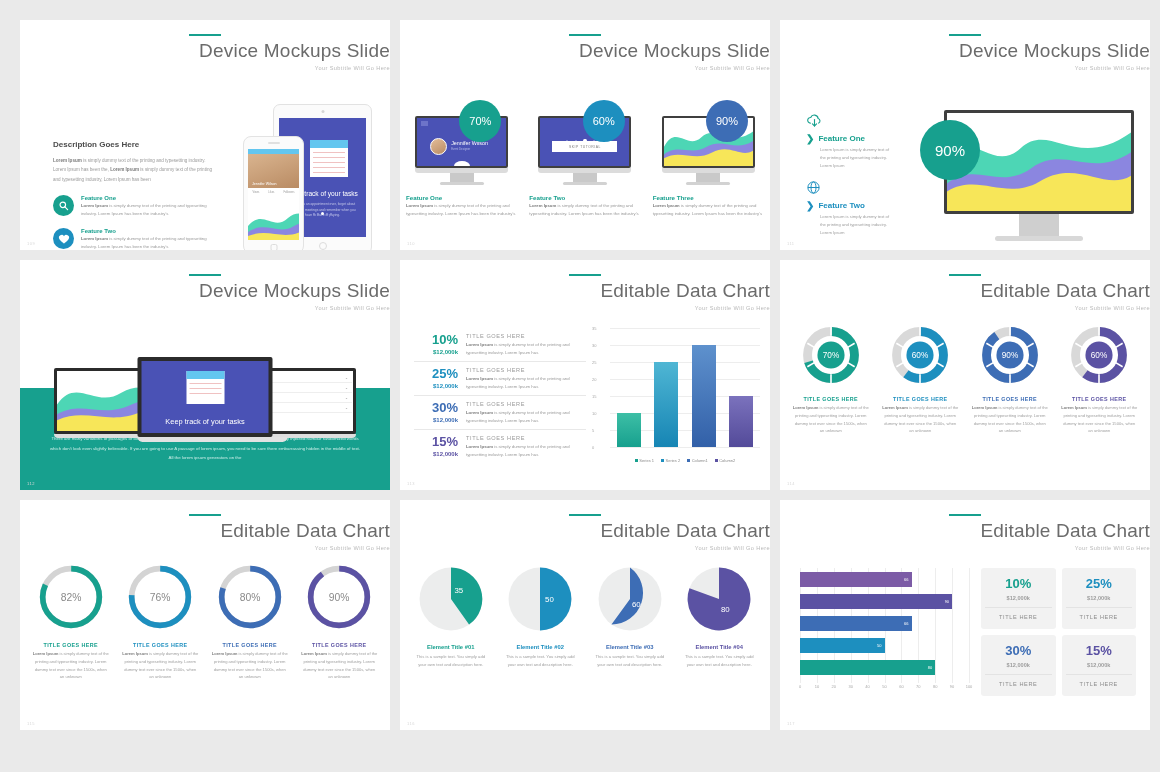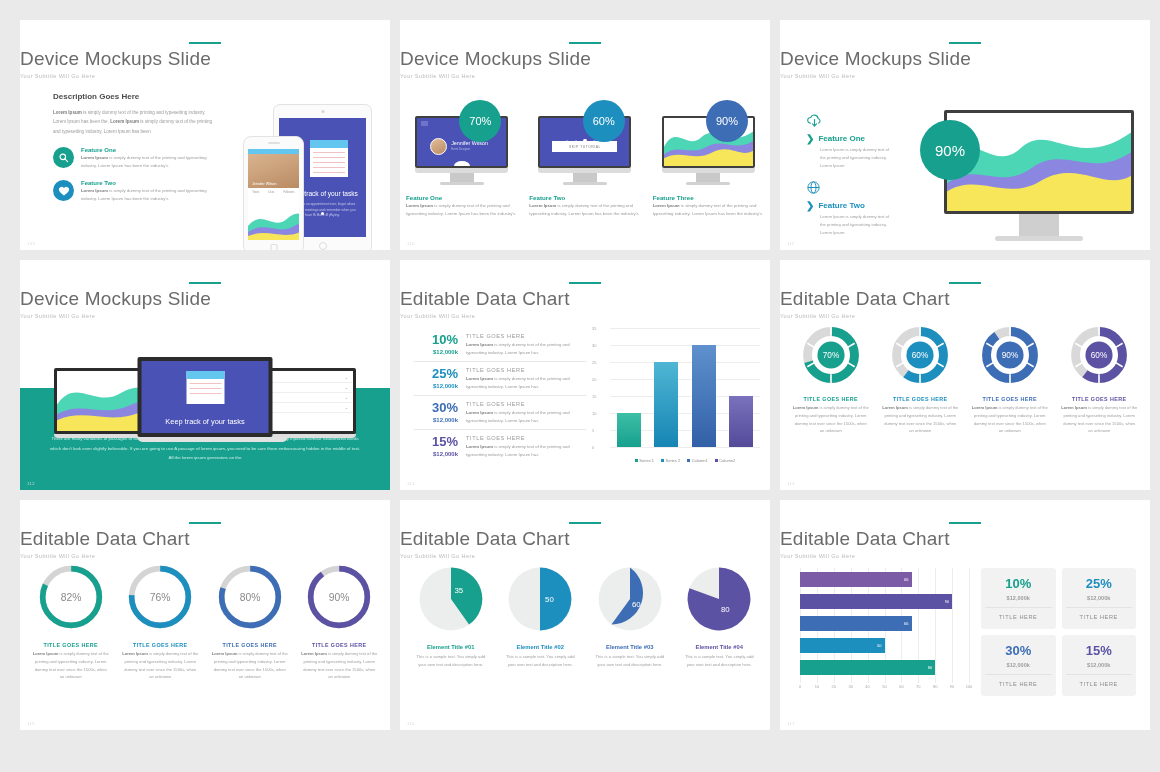--- a/index.html
+++ b/index.html
@@ -9,33 +9,33 @@
     font-family:"Liberation Sans", sans-serif;
     overflow:hidden;
   }
   .deck { position:relative; width:1160px; height:772px; padding:20px; }
   .row { display:flex; gap:10px; margin-bottom:10px; }
   .slide {
     width:370px; height:230px; background:#ffffff; position:relative;
     overflow:hidden; flex:0 0 370px;
   }
   
-  .s-head { text-align:left; padding-top:22px; }
+  .s-head { text-align:right; padding-top:14px; }
   .s-rule { width:32px; height:2px; background:#17a08e; margin:0 auto 5px; }
   .s-title { font-size:19px; color:#6b6b6b; font-weight:400; letter-spacing:.2px; line-height:1.1; }
   .s-sub { font-size:5.6px; color:#b9b9b9; margin-top:3px; letter-spacing:.4px; }
   .pgnum { position:absolute; left:7px; bottom:4px; font-size:4px; color:#d8d8d8; letter-spacing:.5px;}
   
   .lorem { font-size:4.3px; color:#9a9a9a; line-height:1.75; }
   .lorem b { color:#7b7b7b; }
   .feat-title { font-size:6px; font-weight:bold; color:#1d8fbf; margin-bottom:1px; }
   .teal { color:#17a08e; }
   
   .s1-left { position:absolute; left:33px; top:72px; width:160px; }
-  .s1-desc-h { font-size:8px; font-weight:bold; color:#4c4c4c; margin-bottom:7px; }
+  .s1-desc-h { font-size:8px; font-weight:bold; color:#4c4c4c; margin-bottom:7px;margin-top:48px; }
   .s1-body { font-size:4.6px; color:#9a9a9a; line-height:2.05; }
   .s1-body b { color:#7b7b7b; }
   .s1-feat { display:flex; gap:7px; margin-top:11px; align-items:flex-start; }
   .ico-circle { width:21px; height:21px; border-radius:50%; flex:0 0 21px;
     display:flex; align-items:center; justify-content:center; color:#fff; }
   .ico-teal { background:#17a08e; }
   .ico-blue { background:#1d8fbf; }
   
   .tablet { position:absolute; right:18px; top:84px; width:99px; height:150px;
     background:#fbfbfb; border:1px solid #e2e2e2; border-radius:7px; }

